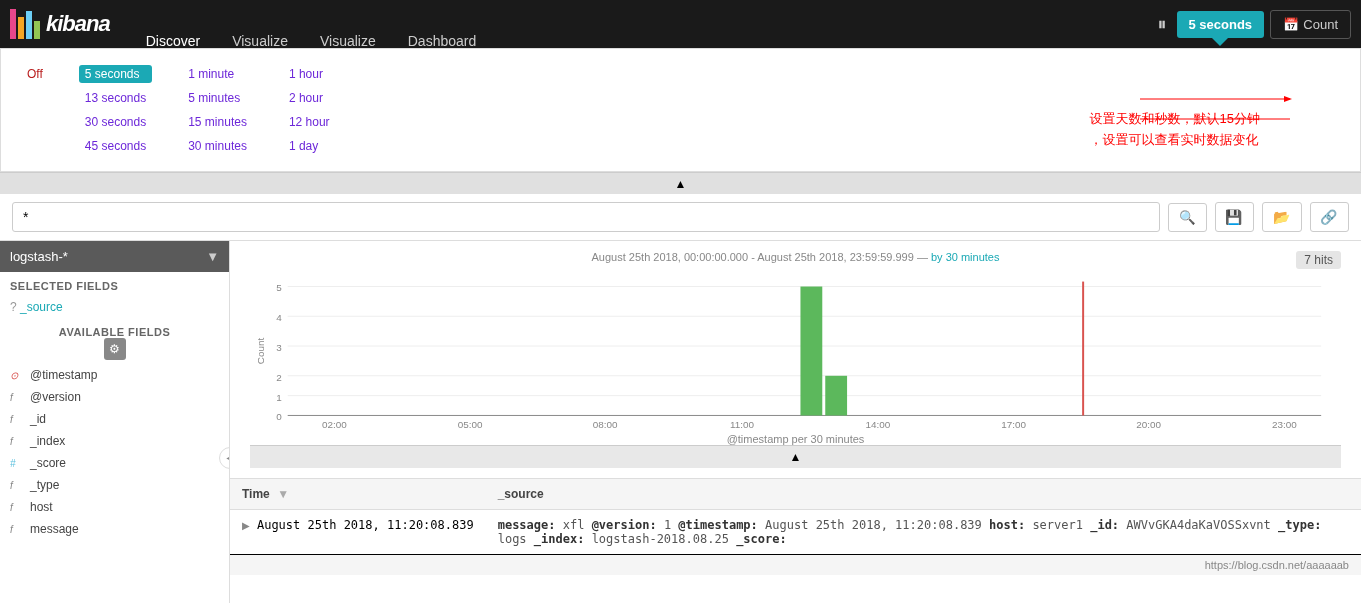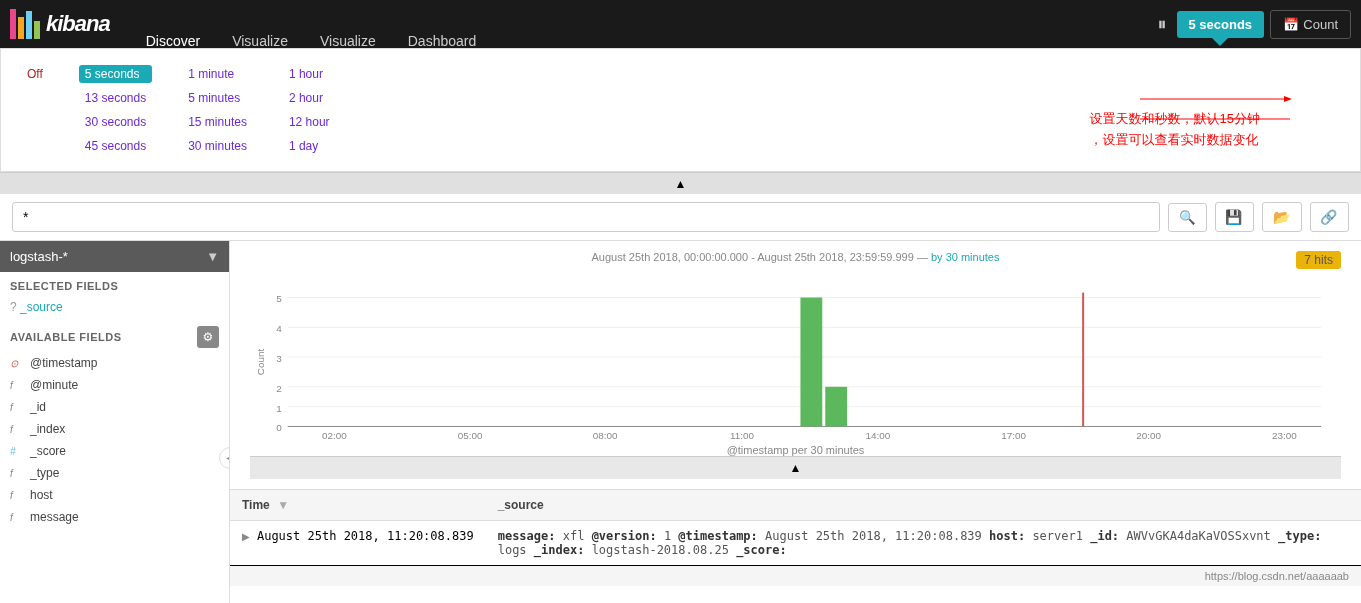--- a/index.html
+++ b/index.html
@@ -209,20 +209,21 @@
       color: #1ba9b5;
       font-size: 12px;
       cursor: pointer;
     }
     .source-item::before { content: '? '; color: #999; }
     .available-header {
       display: flex;
       justify-content: space-between;
       align-items: center;
       padding: 8px 10px 4px;
+      flex-direction: column;
     }
     .available-label {
       font-size: 11px;
       font-weight: bold;
       color: #666;
       text-transform: uppercase;
       letter-spacing: 0.5px;
     }
     .gear-btn {
       background: #888;
@@ -283,30 +284,30 @@
     .chart-area {
       background: #fff;
       padding: 10px 20px;
       border-bottom: 1px solid #ddd;
       position: relative;
     }
     .chart-header {
       text-align: center;
       font-size: 11px;
       color: #888;
-      margin-bottom: 19px;
+      margin-bottom: 8px;
     }
     .chart-header a { color: #1ba9b5; text-decoration: none; }
     .hits-count {
       position: absolute;
       right: 20px;
       top: 10px;
       font-size: 12px;
       color: #555;
-      background: #eab308;
+      background: #e5e5e5;
       padding: 2px 8px;
       border-radius: 3px;
     }
 
     
     .chart-svg-container { position: relative; }
 
     
     .results-area {
       flex: 1;
@@ -458,21 +459,21 @@
       <span class="available-label">Available Fields</span>
       <button class="gear-btn">⚙</button>
     </div>
 
     <div class="field-item">
       <span class="field-badge time">⊙</span>
       <span>@timestamp</span>
     </div>
     <div class="field-item">
       <span class="field-badge f">f</span>
-      <span>@minute</span>
+      <span>@version</span>
     </div>
     <div class="field-item">
       <span class="field-badge f">f</span>
       <span>_id</span>
     </div>
     <div class="field-item">
       <span class="field-badge f">f</span>
       <span>_index</span>
     </div>
     <div class="field-item">

